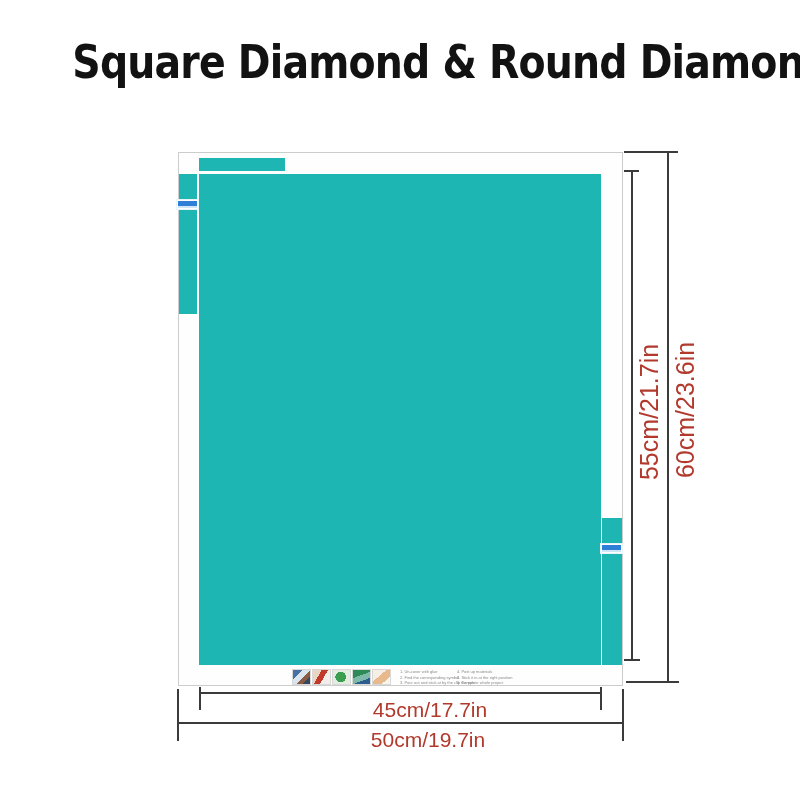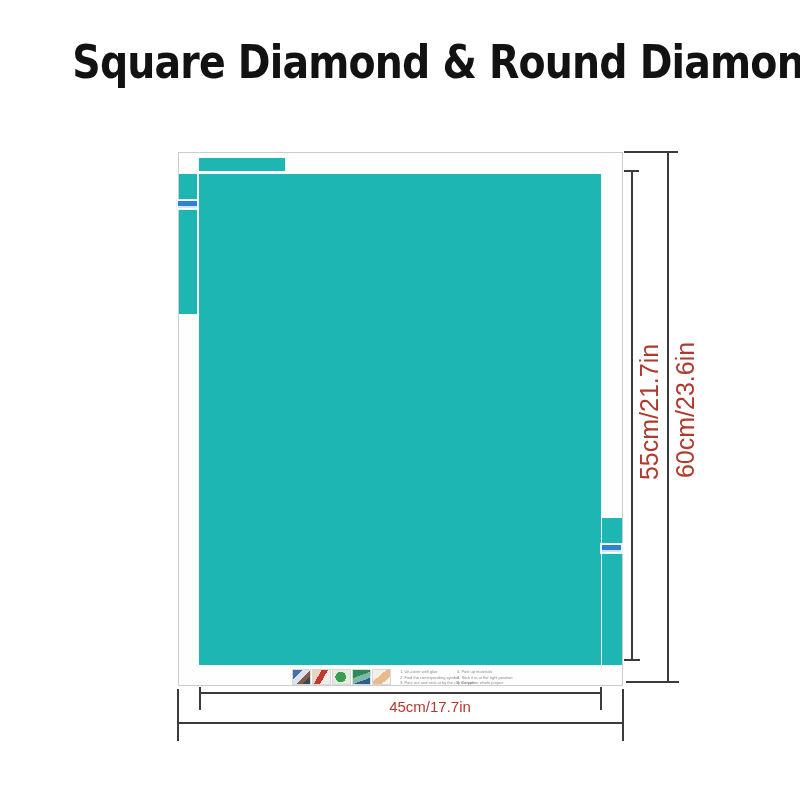--- a/index.html
+++ b/index.html
@@ -94,21 +94,21 @@
   }
   .v-label-anchor { width: 0; height: 0; }
   .v-label-anchor .dim-label {
     position: absolute;
     font-size: 25px;
     transform: translate(-50%, -50%) rotate(-90deg);
   }
   #vlabel-55-anchor { left: 649px; top: 412px; }
   #vlabel-60-anchor { left: 685px; top: 410px; }
 
-  .h-label { font-size: 15px; text-align: center; }
+  .h-label { font-size: 21px; text-align: center; }
   #hlabel-45 { left: 229px; top: 698px; width: 402px; }
   #hlabel-50 { left: 227px; top: 728px; width: 402px; }
 </style>
 </head>
 <body>
 
 <div id="stage">
 
   <div class="abs" id="title-wrap">
     <span id="title-text">Square Diamond &amp; Round Diamond</span>
@@ -164,14 +164,15 @@
   </div>
 
   <div class="abs dim" id="hline-45"></div>
   <div class="abs dim" id="htick-45-l"></div>
   <div class="abs dim" id="htick-45-r"></div>
   <div class="abs dim-label h-label" id="hlabel-45">45cm/17.7in</div>
 
   <div class="abs dim" id="hline-50"></div>
   <div class="abs dim" id="htick-50-l"></div>
   <div class="abs dim" id="htick-50-r"></div>
+  <div class="abs dim-label h-label" id="hlabel-50">50cm/19.7in</div>
 
 </div>
 
 </body></html>

